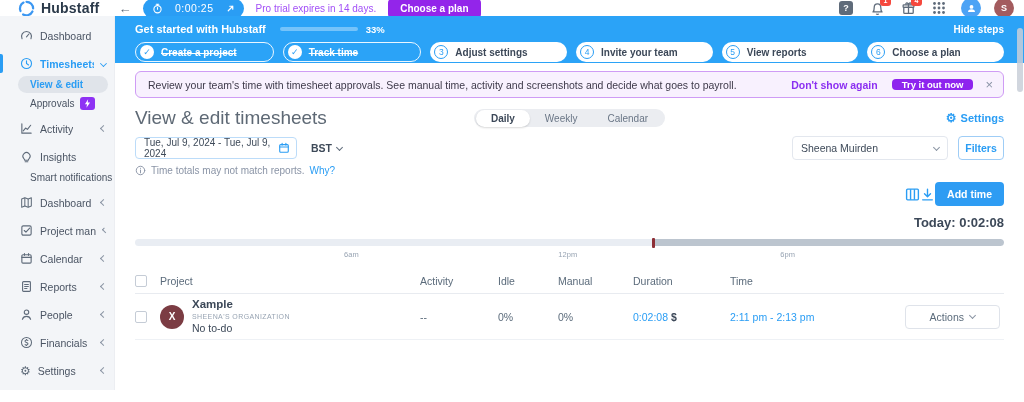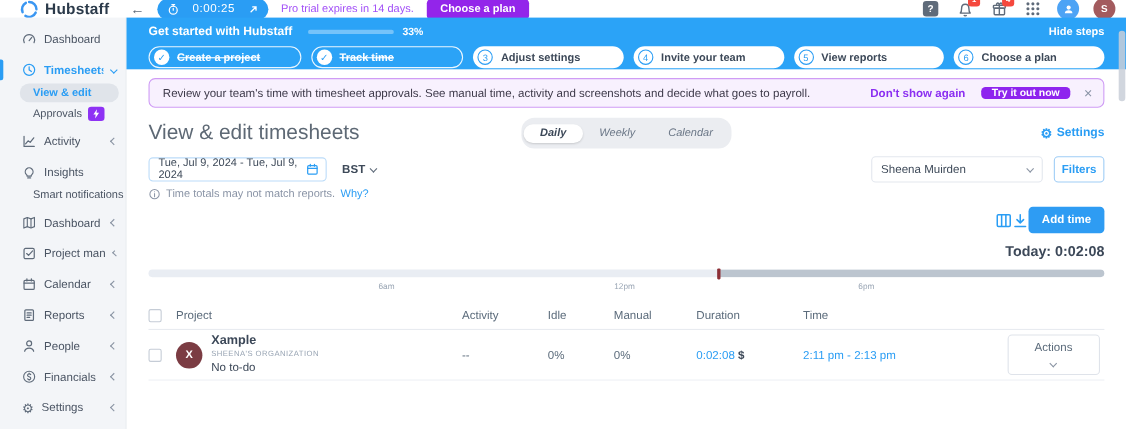--- a/index.html
+++ b/index.html
@@ -66,21 +66,21 @@
   .banner { margin:8px 20px 0; height:27px; background:#f8f1fe; border:1px solid #cf9cf5; border-radius:6px; display:flex; align-items:center; padding:0 10px 0 12px; }
   .banner-msg { font-size:10.5px; color:#3e3a4a; }
   .banner-dismiss { margin-left:auto; font-size:10.5px; font-weight:bold; color:#8b2ff1; cursor:pointer; white-space:nowrap; }
   .banner-cta { margin-left:14px; background:#8e24ee; color:#fff; font-size:9.5px; font-weight:bold; border:none; border-radius:4px; padding:0 10px; cursor:pointer; white-space:nowrap; }
   .banner-x { margin-left:12px; color:#8a94a6; font-size:13px; cursor:pointer; }
 
   
   .content { padding:0 20px; }
   .phead { display:flex; align-items:center; margin-top:9px; }
   .ptitle { font-size:19px; color:#5e6975; flex:1; font-weight:400; }
-  .seg { background:#ebedf1; border-radius:12px; display:flex; align-items:center; height:28px; padding:2px;font-style:italic; }
+  .seg { background:#ebedf1; border-radius:12px; display:flex; align-items:center; height:18px; padding:2px; }
   .seg-item { font-size:10px; color:#6a7686; padding:3px 15px; border-radius:10px; cursor:pointer; }
   .seg-item.on { background:#fff; color:#3c4858; font-weight:bold; box-shadow:0 1px 2px rgba(0,0,0,.15); }
   .settings-link { flex:1; display:flex; align-items:center; justify-content:flex-end; gap:4px; color:#2a9df4; font-size:11px; font-weight:bold; cursor:pointer; }
   .settings-link .uico { color:#2a9df4; }
 
   
   .frow { display:flex; align-items:center; margin-top:7px; }
   .date-input { width:162px; height:22px; border:1px solid #bcdcf9; border-radius:4px; background:#fff; display:flex; align-items:center; padding:0 6px 0 8px; cursor:pointer; }
   .date-input .dv { font-size:10px; color:#3e4a59; flex:1; }
   .tz { display:flex; align-items:center; gap:5px; margin-left:14px; font-size:10.5px; font-weight:bold; color:#3e4a59; cursor:pointer; }
@@ -114,21 +114,21 @@
   .pav { width:24px; height:24px; border-radius:50%; background:#7b3c43; color:#fff; font-size:10px; font-weight:bold; display:flex; align-items:center; justify-content:center; flex:none; }
   .pname { font-size:11.5px; font-weight:bold; color:#3c4858; line-height:1.25; }
   .porg { font-size:7px; color:#98a4b3; letter-spacing:.4px; line-height:1.3; }
   .ptodo { font-size:10.5px; color:#3c4858; line-height:1.4; }
   .cell { font-size:10.5px; color:#5b6b7b; }
   .dur { font-size:10.5px; }
   .dur .d { color:#2a9df4; }
   .dur .b { color:#3c4858; font-weight:bold; }
   .timec { font-size:10.5px; color:#2a9df4; }
   .acts { display:flex; justify-content:flex-end; padding-right:4px; }
-  .actions-btn { display:flex; align-items:center; gap:6px; border:1px solid #dfe3ea; border-radius:4px; background:#fff; color:#5b6b7b; font-size:10.5px; padding:5px 24px; cursor:pointer;flex-direction:column; }
+  .actions-btn { display:flex; align-items:center; gap:6px; border:1px solid #dfe3ea; border-radius:4px; background:#fff; color:#5b6b7b; font-size:10.5px; padding:5px 24px; cursor:pointer; }
   .actions-btn .chv { border-color:#8a94a3; margin:0 0 2px 0; }
 
   
   .sbar { position:absolute; right:1px; top:28px; width:6px; height:374px; }
   .sthumb { width:6px; height:64px; background:#c9cfd8; border-radius:3px; opacity:.85; }
 
   svg { display:block; }
 </style>
 </head>
 <body>

